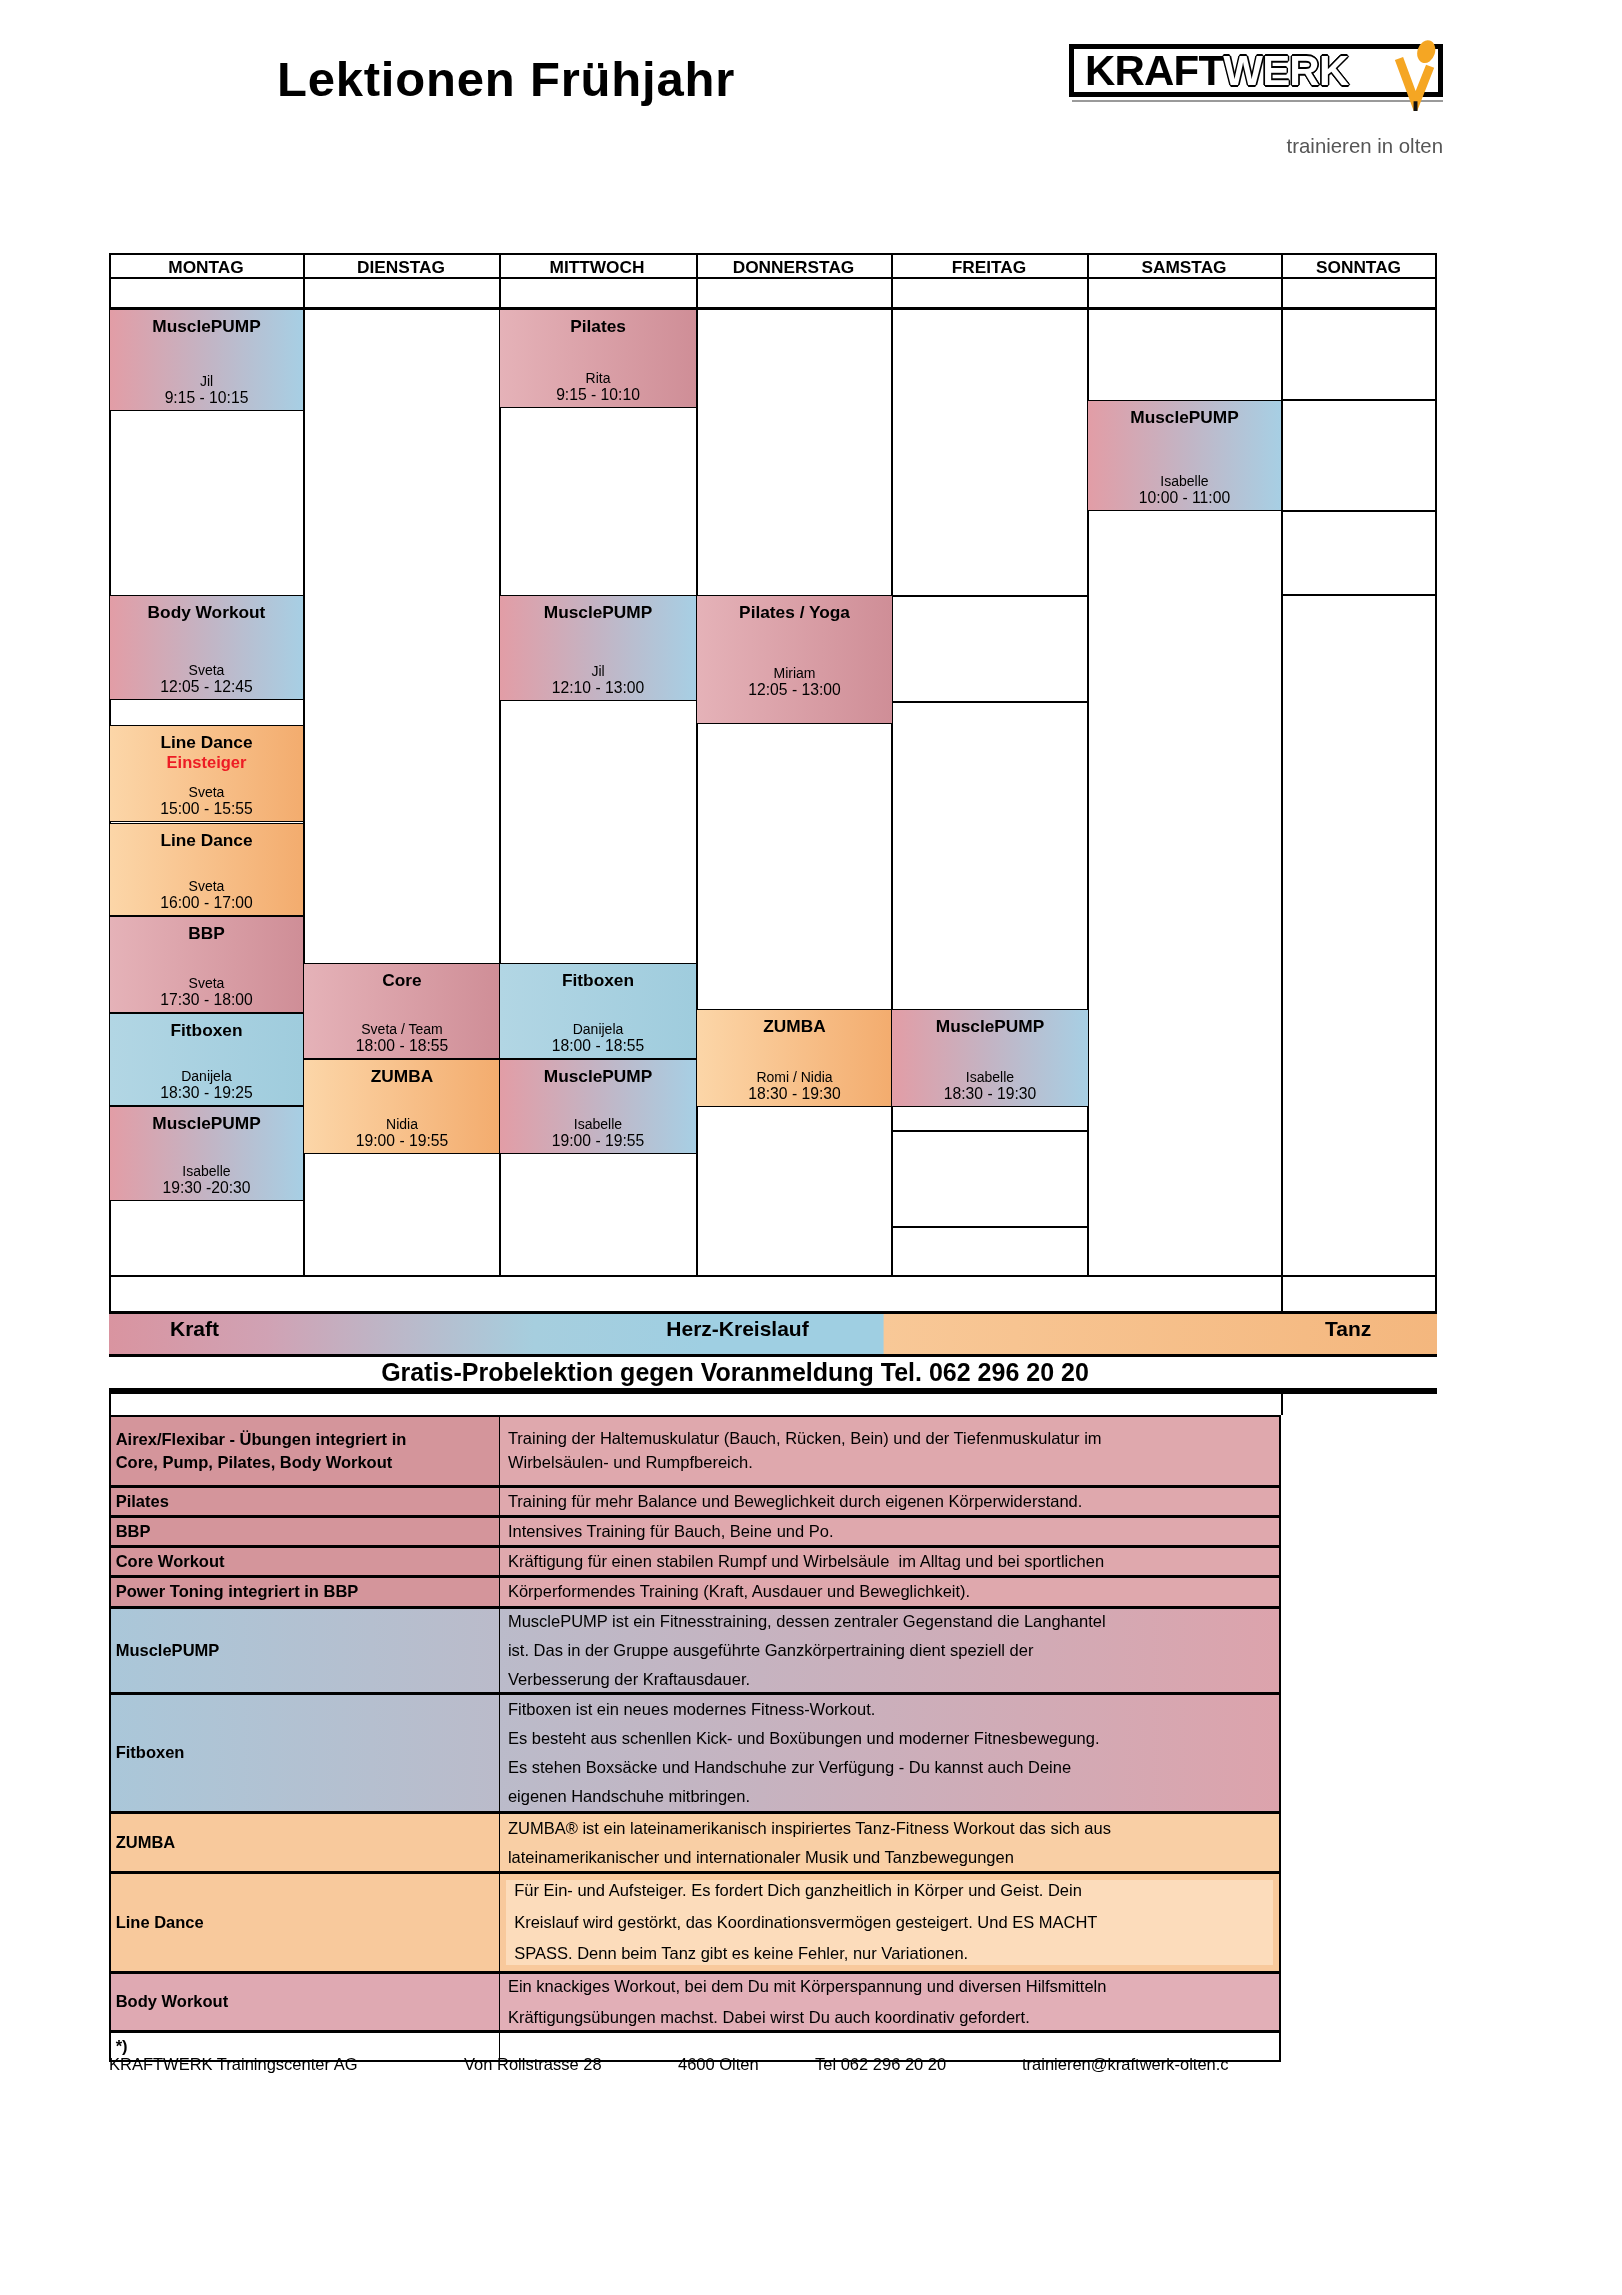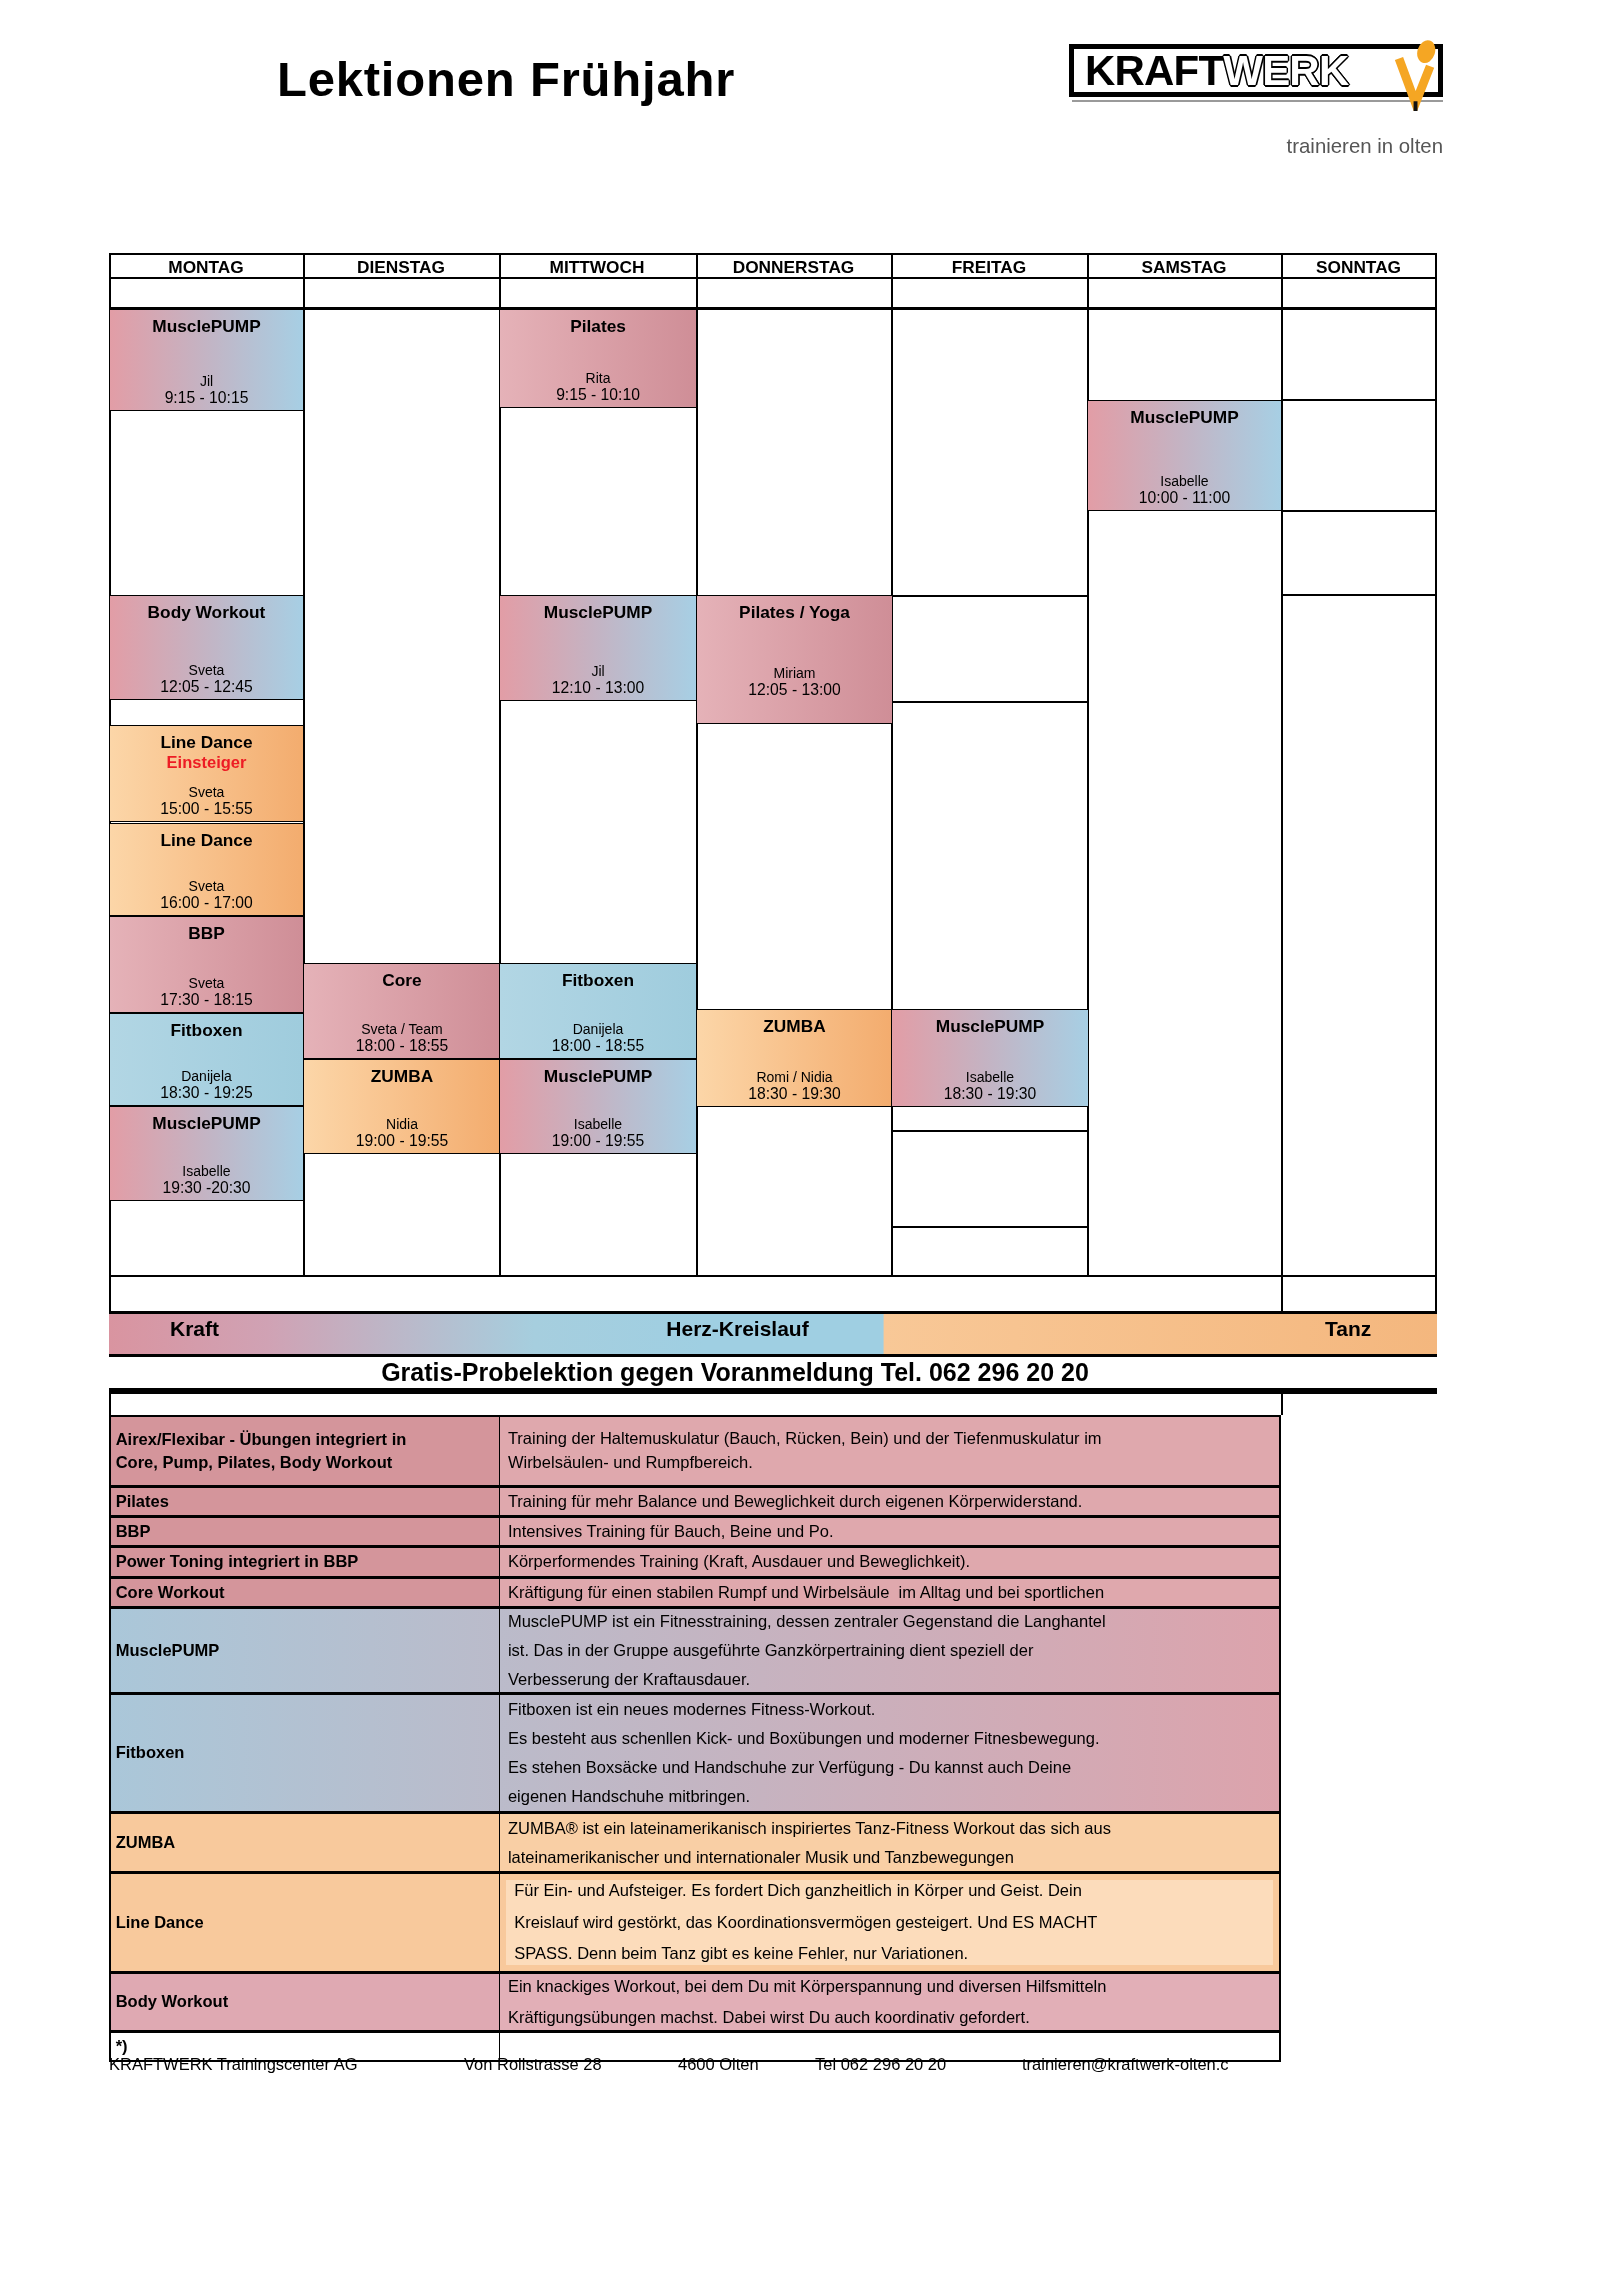--- a/index.html
+++ b/index.html
@@ -131,21 +131,21 @@
       <div class="abs block b-orange" style="left: 109px; top: 823px; width: 195px; height: 93px; padding-bottom: 3.1px;">
         <div class="b-title">Line Dance</div>
         <div class="b-spacer"></div>
         <div class="b-inst">Sveta</div>
         <div class="b-time">16:00 - 17:00</div>
       </div>
       <div class="abs block b-pink" style="left: 109px; top: 916px; width: 195px; height: 97px; padding-bottom: 3.1px;">
         <div class="b-title">BBP</div>
         <div class="b-spacer"></div>
         <div class="b-inst">Sveta</div>
-        <div class="b-time">17:30 - 18:15</div>
+        <div class="b-time">17:30 - 18:00</div>
       </div>
       <div class="abs block b-blue" style="left: 109px; top: 1013px; width: 195px; height: 93px; padding-bottom: 3.1px;">
         <div class="b-title">Fitboxen</div>
         <div class="b-spacer"></div>
         <div class="b-inst">Danijela</div>
         <div class="b-time">18:30 - 19:25</div>
       </div>
       <div class="abs block b-pump" style="left: 109px; top: 1106px; width: 195px; height: 95px; padding-bottom: 3.1px;">
         <div class="b-title">MusclePUMP</div>
         <div class="b-spacer"></div>
@@ -236,27 +236,27 @@
 Wirbelsäulen- und Rumpfbereich.</div>
       </div>
       <div class="lrow lg-pink" style="height: 30px;">
         <div class="lterm">Pilates</div>
         <div class="ldesc">Training für mehr Balance und Beweglichkeit durch eigenen Körperwiderstand.</div>
       </div>
       <div class="lrow lg-pink" style="height: 30px;">
         <div class="lterm">BBP</div>
         <div class="ldesc">Intensives Training für Bauch, Beine und Po.</div>
       </div>
+      <div class="lrow lg-pink" style="height: 30px;">
+        <div class="lterm">Core Workout</div>
+        <div class="ldesc">Kräftigung für einen stabilen Rumpf und Wirbelsäule  im Alltag und bei sportlichen</div>
+      </div>
       <div class="lrow lg-pink" style="height: 31px;">
         <div class="lterm">Power Toning integriert in BBP</div>
         <div class="ldesc">Körperformendes Training (Kraft, Ausdauer und Beweglichkeit).</div>
-      </div>
-      <div class="lrow lg-pink" style="height: 30px;">
-        <div class="lterm">Core Workout</div>
-        <div class="ldesc">Kräftigung für einen stabilen Rumpf und Wirbelsäule  im Alltag und bei sportlichen</div>
       </div>
       <div class="lrow lg-pump" style="height: 86px;">
         <div class="lterm">MusclePUMP</div>
         <div class="ldesc" style="line-height: 1.75;">MusclePUMP ist ein Fitnesstraining, dessen zentraler Gegenstand die Langhantel
 ist. Das in der Gruppe ausgeführte Ganzkörpertraining dient speziell der
 Verbesserung der Kraftausdauer.</div>
       </div>
       <div class="lrow lg-pump" style="height: 119px;">
         <div class="lterm">Fitboxen</div>
         <div class="ldesc" style="line-height: 1.75;">Fitboxen ist ein neues modernes Fitness-Workout.

